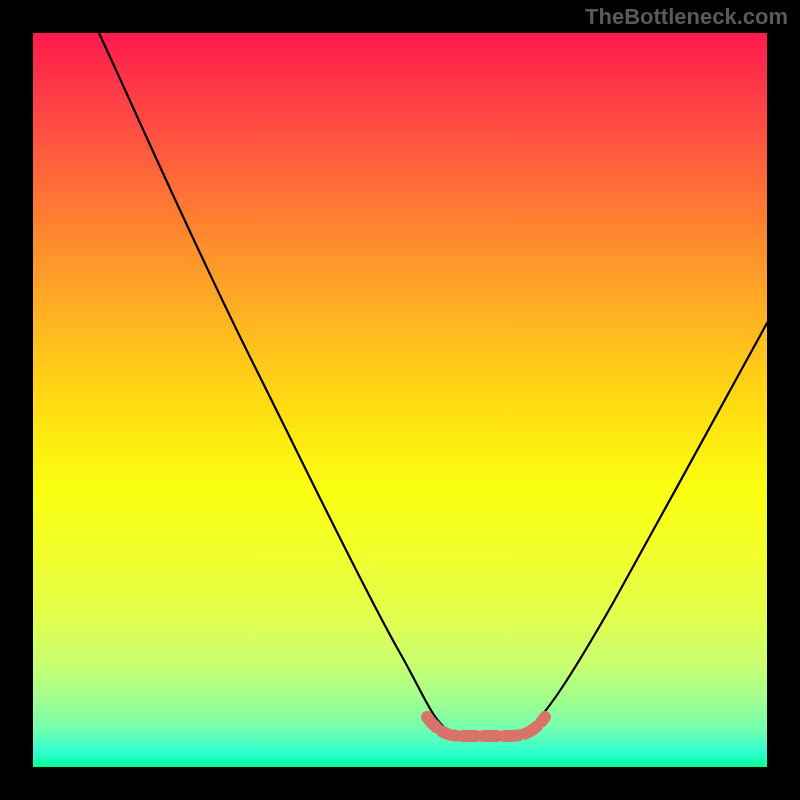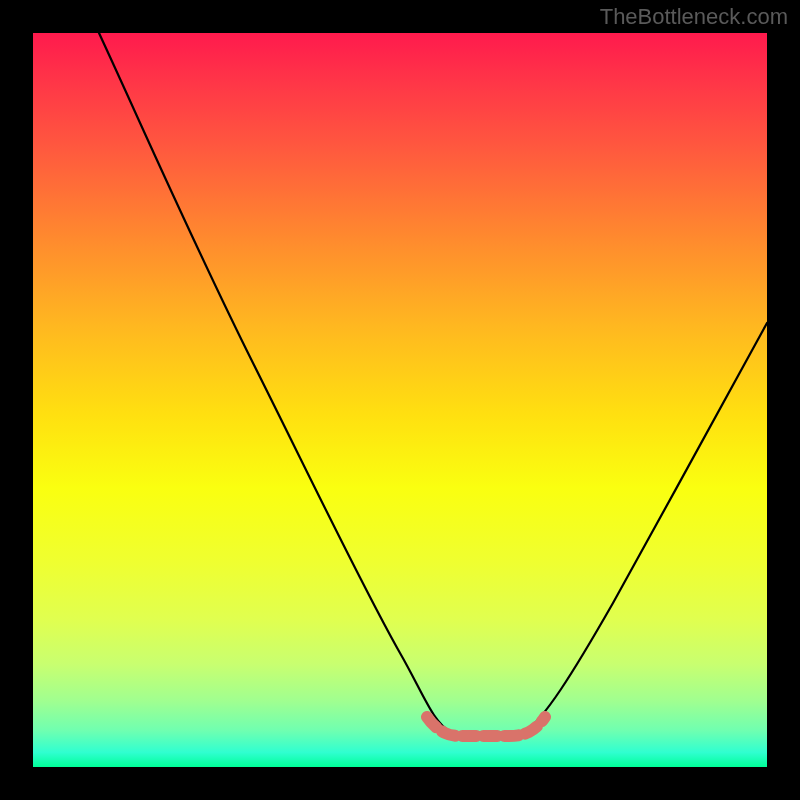--- a/index.html
+++ b/index.html
@@ -10,21 +10,21 @@
     position: relative;
     font-family: Arial, sans-serif;
     overflow: hidden;
   }
   .watermark {
     position: absolute;
     top: 4px;
     right: 12px;
     color: #5a5a5a;
     font-size: 22px;
-    font-weight: 400;
+    font-weight: 700;
     z-index: 10;
   }
   .plot-area {
     position: absolute;
     left: 33px;
     top: 33px;
     width: 734px;
     height: 734px;
     background: linear-gradient(to bottom,
       #ff1a4d 0%,

